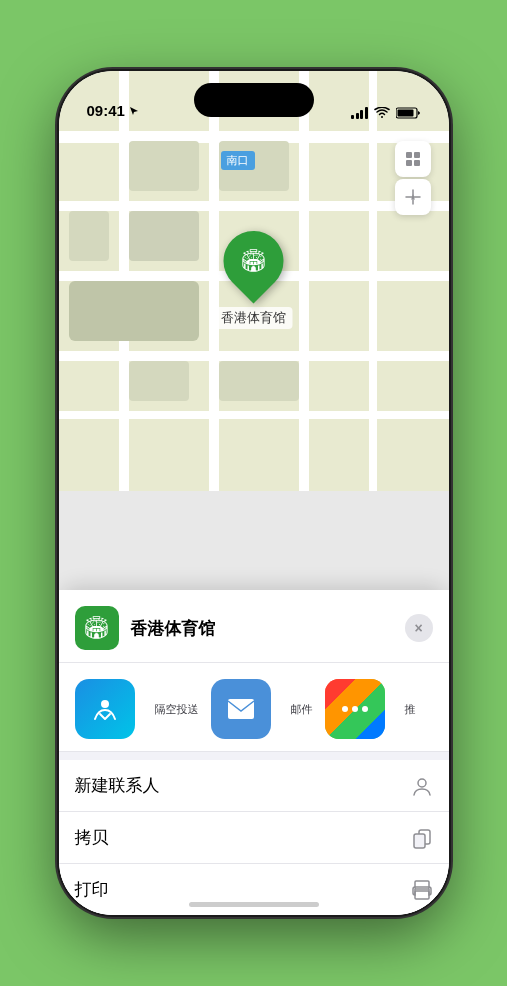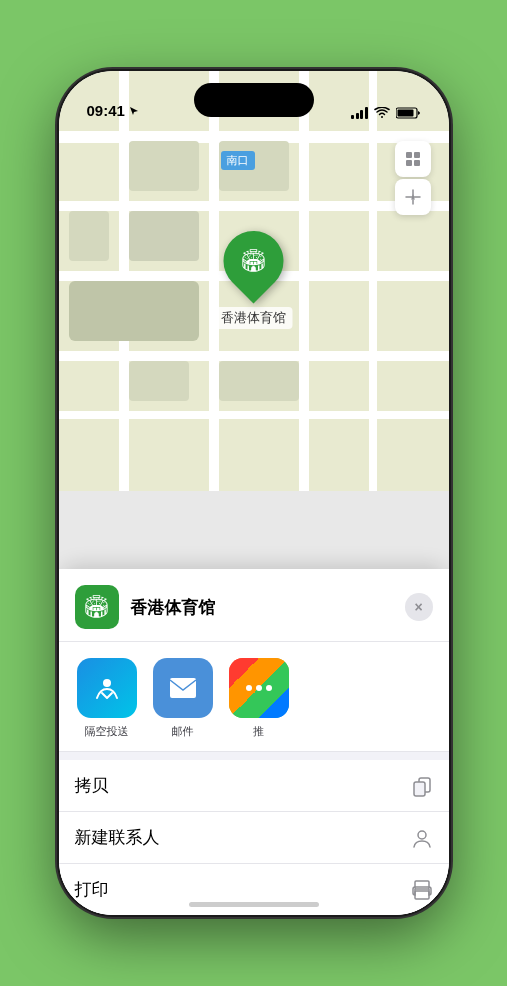--- a/index.html
+++ b/index.html
@@ -236,23 +236,23 @@
     .share-row {
       background: #fff;
       padding: 16px 16px 12px;
       display: flex;
       gap: 12px;
       overflow-x: auto;
       border-bottom: 1px solid #e5e5ea;
     }
     .share-item {
       display: flex;
-      flex-direction: column;
-      align-items: center;
-      gap: 6px;
+      flex-direction: row;
+      align-items: center;
+      gap: 20px;
       min-width: 64px;
     }
     .share-icon-wrap {
       width: 60px;
       height: 60px;
       border-radius: 14px;
       display: flex;
       align-items: center;
       justify-content: center;
       font-size: 26px;
@@ -432,31 +432,31 @@
               <div style="width:6px;height:6px;background:#fff;border-radius:50%;"></div>
               <div style="width:6px;height:6px;background:#fff;border-radius:50%;"></div>
             </div>
           </div>
           <span class="share-label">推</span>
         </div>
       </div>
 
       <div class="action-list">
         <div class="action-item">
+          <span class="action-text">新建联系人</span>
+          <svg width="22" height="22" viewBox="0 0 22 22">
+            <circle cx="11" cy="8" r="4" stroke="#8e8e93" stroke-width="1.5" fill="none"></circle>
+            <path d="M3 20 Q4 14 11 14 Q18 14 19 20" stroke="#8e8e93" stroke-width="1.5" fill="none" stroke-linecap="round"></path>
+          </svg>
+        </div>
+        <div class="action-item">
           <span class="action-text">拷贝</span>
           <svg width="22" height="22" viewBox="0 0 22 22">
             <rect x="8" y="3" width="11" height="14" rx="2" stroke="#8e8e93" stroke-width="1.5" fill="none"></rect>
             <rect x="3" y="7" width="11" height="14" rx="2" stroke="#8e8e93" stroke-width="1.5" fill="#f2f2f7"></rect>
-          </svg>
-        </div>
-        <div class="action-item">
-          <span class="action-text">新建联系人</span>
-          <svg width="22" height="22" viewBox="0 0 22 22">
-            <circle cx="11" cy="8" r="4" stroke="#8e8e93" stroke-width="1.5" fill="none"></circle>
-            <path d="M3 20 Q4 14 11 14 Q18 14 19 20" stroke="#8e8e93" stroke-width="1.5" fill="none" stroke-linecap="round"></path>
           </svg>
         </div>
         <div class="action-item" style="border-bottom:none;align-items:flex-end;">
           <span class="action-text">打印</span>
           <svg width="22" height="22" viewBox="0 0 22 22">
             <rect x="4" y="2" width="14" height="8" rx="1" stroke="#8e8e93" stroke-width="1.5" fill="none"></rect>
             <rect x="4" y="12" width="14" height="8" rx="1" stroke="#8e8e93" stroke-width="1.5" fill="none"></rect>
             <path d="M4 10 L4 16 Q2 16 2 14 L2 10 Q2 8 4 8 L18 8 Q20 8 20 10 L20 14 Q20 16 18 16 L18 10" stroke="#8e8e93" stroke-width="1.5" fill="none"></path>
           </svg>
         </div>

